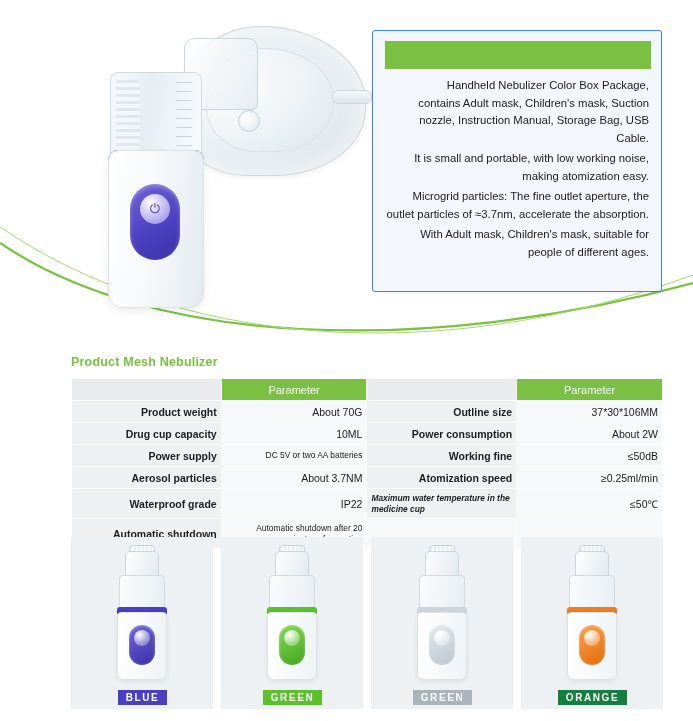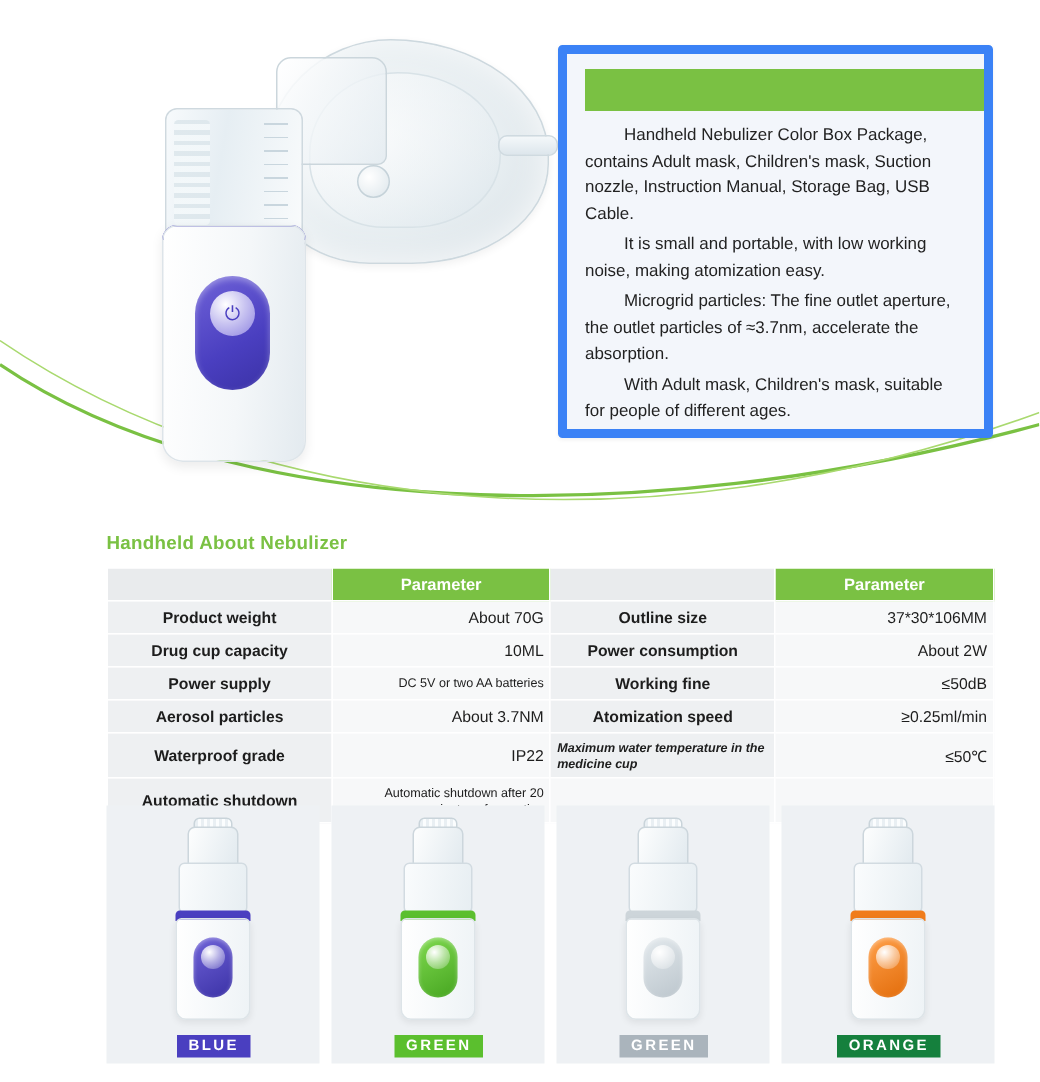--- a/index.html
+++ b/index.html
@@ -132,24 +132,25 @@
     text-align: center;
     line-height: 30px;
   }
 
   
   #desc-card {
     position: absolute;
     left: 372px; top: 30px;
     width: 290px; height: 262px;
     background: #f3f6fb;
-    border: 6px solid #3b82f6;
+    border: 1px solid #3b82f6;
     border-radius: 3px;
     box-shadow: 0 1px 3px rgba(0,0,0,0.06);
     padding: 10px 12px 10px 12px;
+    text-align: right;
   }
   #desc-banner {
     width: 266px; height: 28px;
     background: #7ac143;
     margin-bottom: 8px;
   }
   .desc-p {
     margin: 0 0 3px 0;
     font-size: 11.3px;
     line-height: 17.5px;
@@ -174,24 +175,24 @@
     border-collapse: collapse;
     font-size: 10.5px;
     color: #1d1d1d;
   }
   #spec-table td {
     border: 1px solid #ffffff;
     padding: 4px 4px;
     height: 22px;
     vertical-align: middle;
   }
-  .col-lbl  { width: 150px; text-align: center; background: #eef0f2; font-weight: bold; font-size: 10.5px; }
+  .col-lbl  { width: 150px; text-align: right; background: #eef0f2; font-weight: bold; font-size: 10.5px; }
   .col-val  { width: 146px; text-align: right; background: #f7f8f9; }
   .hdr-blank { background: #e9ebed; }
-  .hdr-param { background: #7ac143; color: #fff; font-weight: bold; text-align: center; font-size: 11px; }
+  .hdr-param { background: #7ac143; color: #fff; font-weight: normal; text-align: center; font-size: 11px; }
   .tiny { font-size: 8.4px; font-weight: bold; line-height: 10.5px; text-align: left; padding-left: 6px; font-style: italic; }
   .tiny-val { font-size: 8.4px; line-height: 10.5px; }
   .empty-cell { background: #f7f8f9; }
 
   
   #variants {
     position: absolute;
     left: 71px; top: 537px;
     width: 592px; height: 172px;
     display: flex;
@@ -295,21 +296,21 @@
 
   <div id="desc-card">
     <div id="desc-banner"></div>
     <p class="desc-p indent">Handheld Nebulizer Color Box Package, contains Adult mask, Children's mask, Suction nozzle, Instruction Manual, Storage Bag, USB Cable.</p>
     <p class="desc-p indent">It is small and portable, with low working noise, making atomization easy.</p>
     <p class="desc-p indent">Microgrid particles: The fine outlet aperture, the outlet particles of ≈3.7nm, accelerate the absorption.</p>
     <p class="desc-p indent">With Adult mask, Children's mask, suitable for people of different ages.</p>
   </div>
 </div>
 
-<div id="spec-title">Handheld About Nebulizer</div>
+<div id="spec-title">Product Mesh Nebulizer</div>
 
 <table id="spec-table">
   <tbody>
     <tr>
       <td class="hdr-blank"></td>
       <td class="hdr-param">Parameter</td>
       <td class="hdr-blank"></td>
       <td class="hdr-param">Parameter</td>
     </tr>
 

